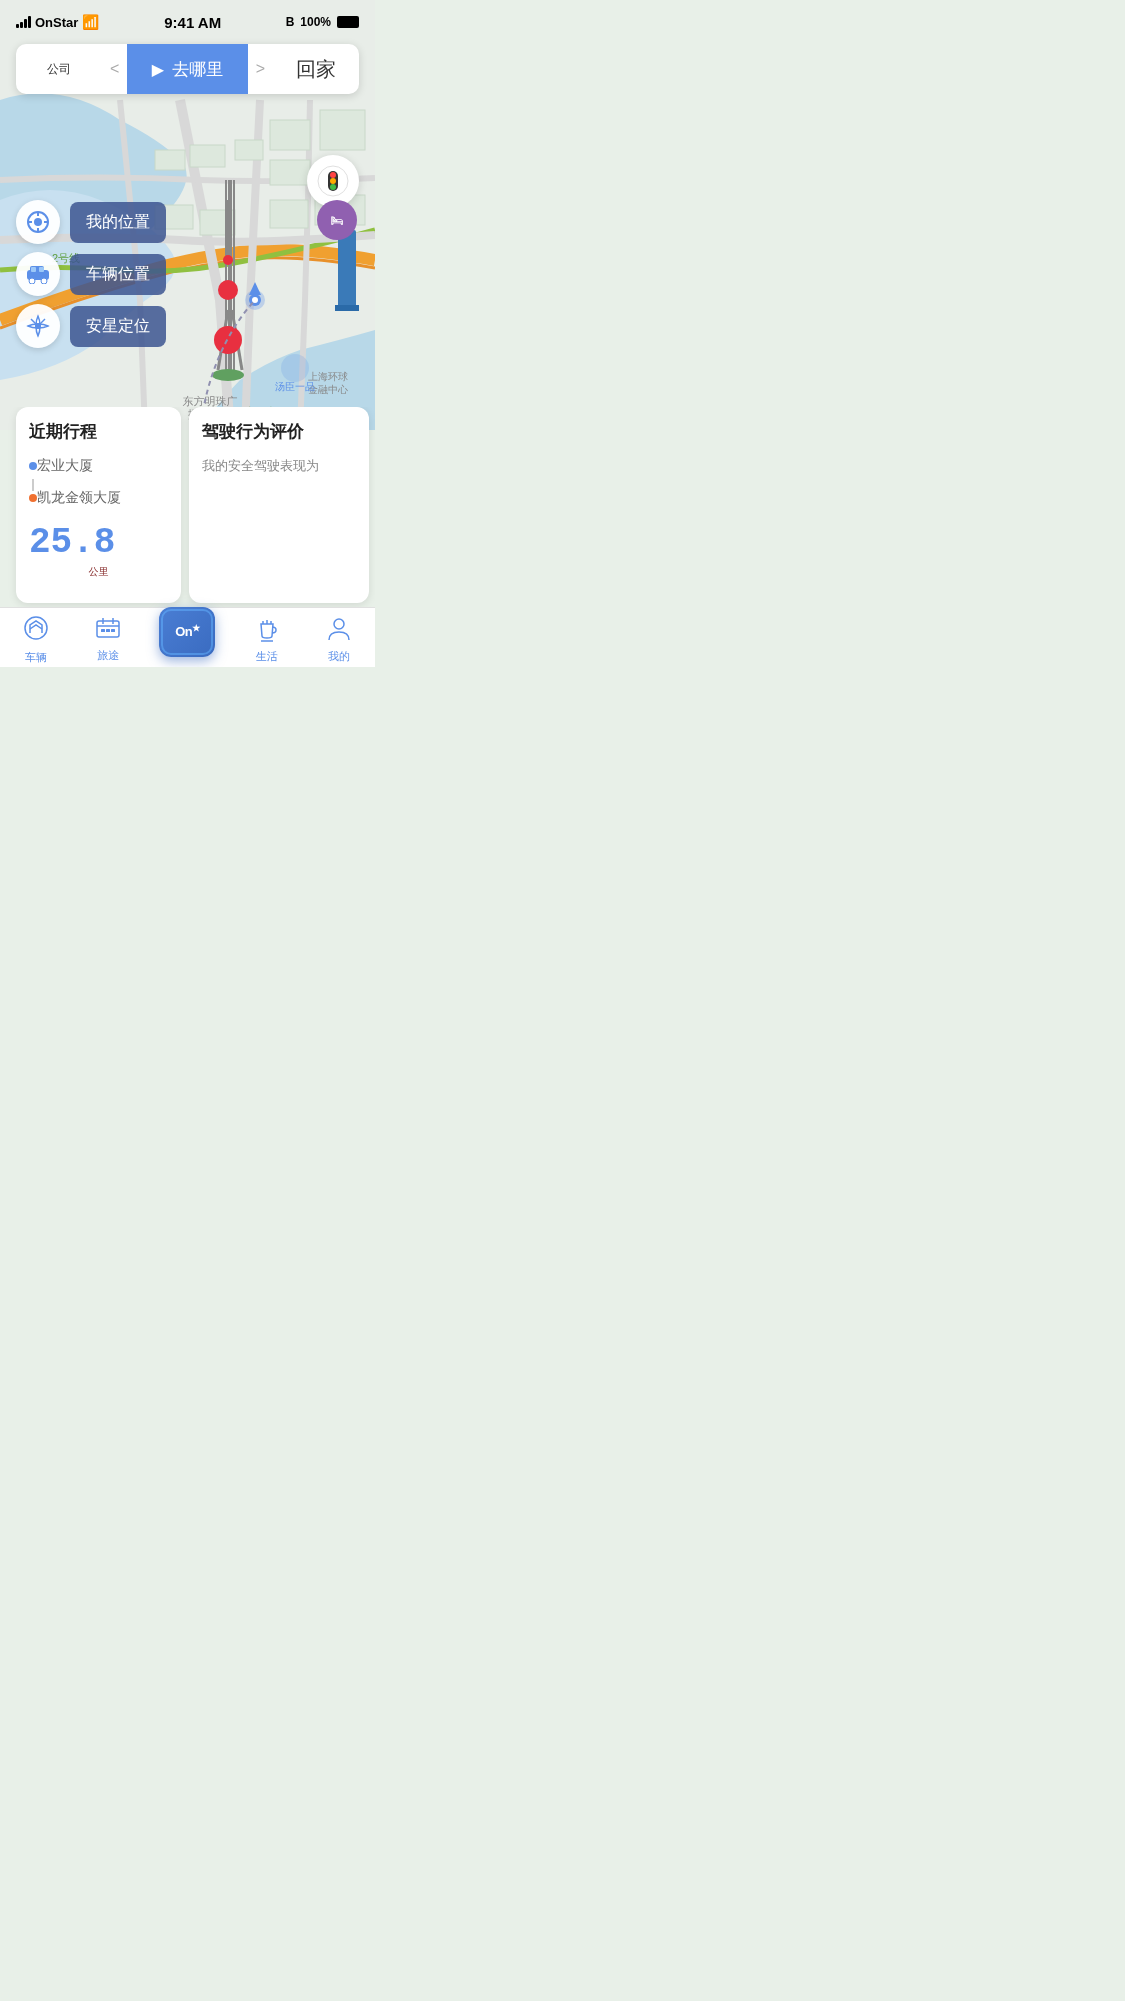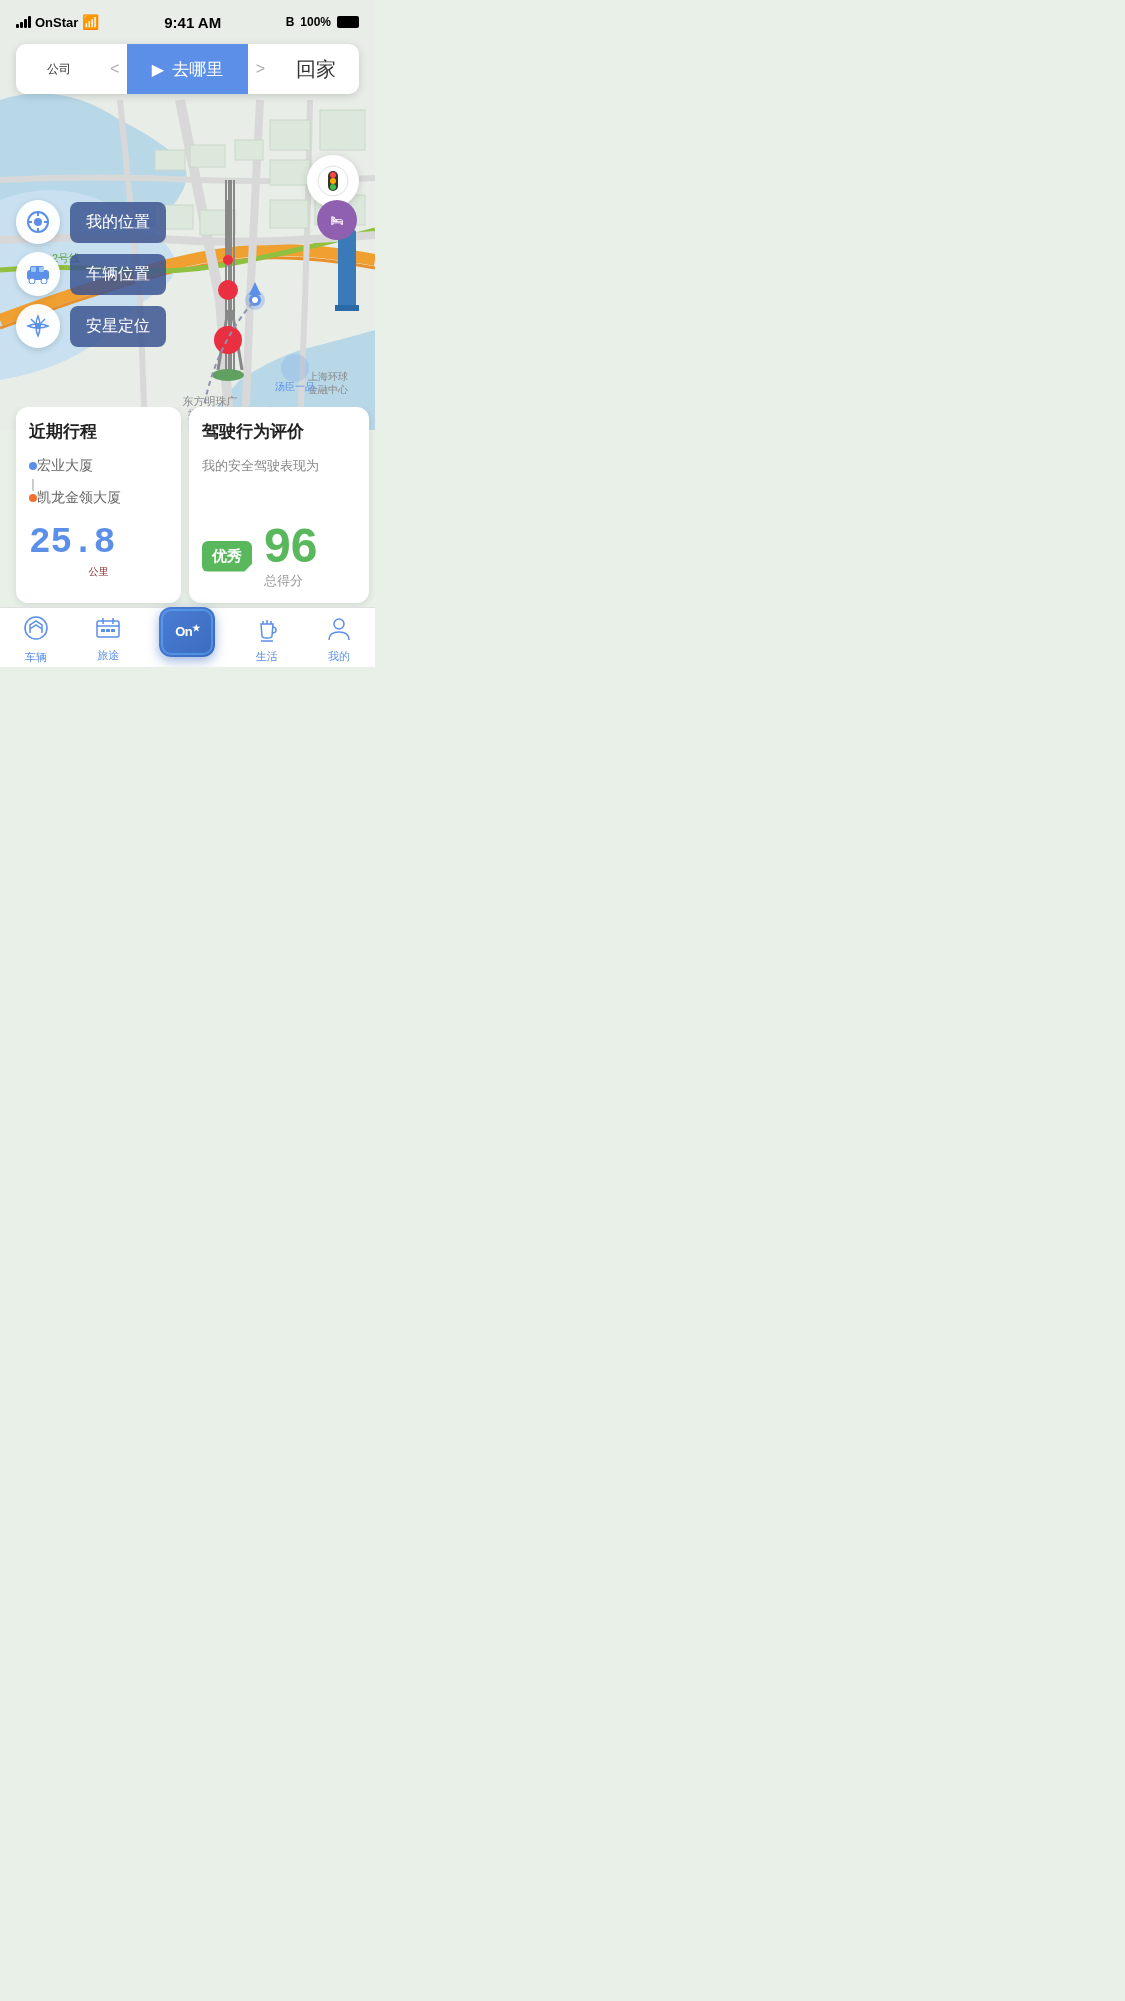--- a/index.html
+++ b/index.html
@@ -501,29 +501,20 @@
     </div>
     <div style="margin-top:12px;font-family:Liberation Mono, monospace;">
       <div class="card-distance">25.8</div>
       <div class="card-unit">公里</div>
     </div>
   </div>
 
   <div class="card driving-card">
     <div class="card-title">驾驶行为评价</div>
     <div class="driving-subtitle">我的安全驾驶表现为</div>
-    <div class="driving-score-row">
-      <div>
-        <div class="grade-badge">优秀</div>
-      </div>
-      <div>
-        <div class="score-number">96</div>
-        <div class="score-label">总得分</div>
-      </div>
-    </div>
   </div>
 
 </div>
 
 <div class="tab-bar">
 
   <div class="tab-item">
     <div style="font-size:22px;">
       <svg width="26" height="26" viewBox="0 0 26 26">
         <circle cx="13" cy="13" r="11" stroke="#5b8fe8" stroke-width="1.5" fill="none"></circle>

